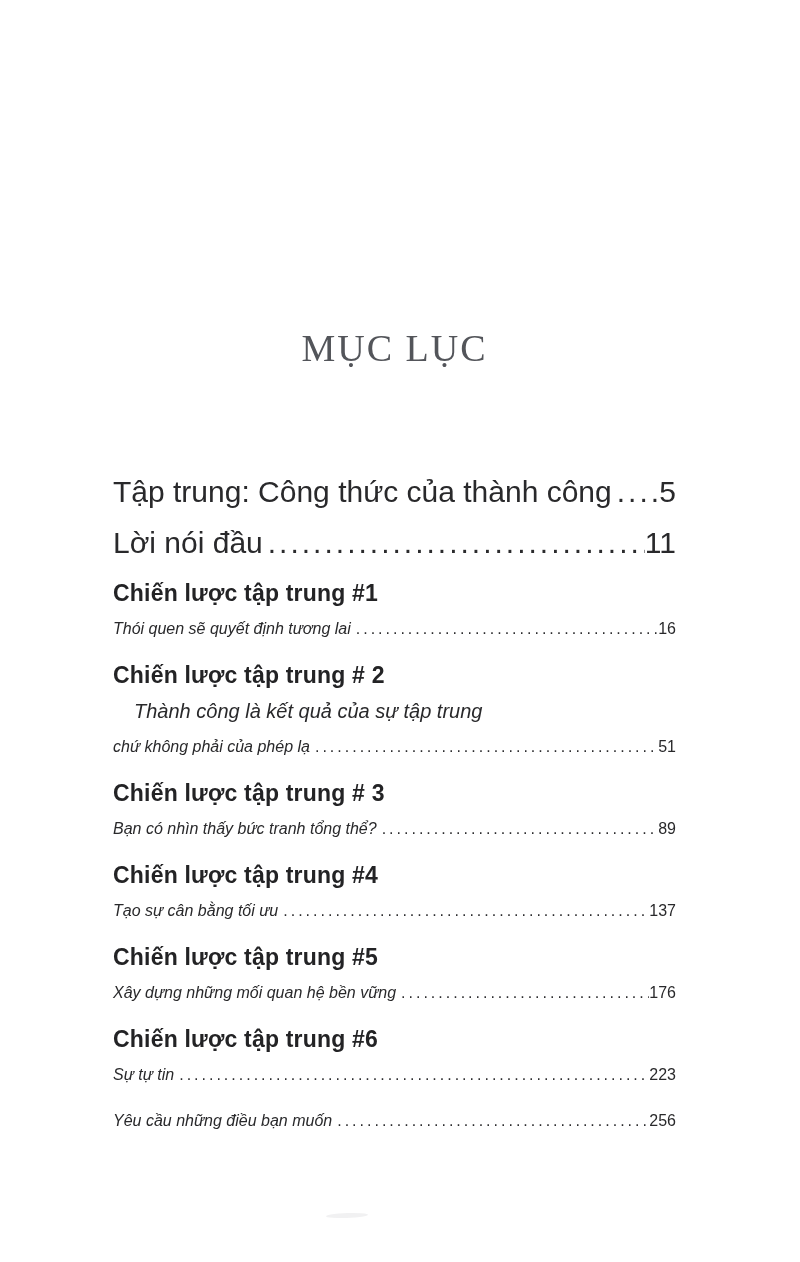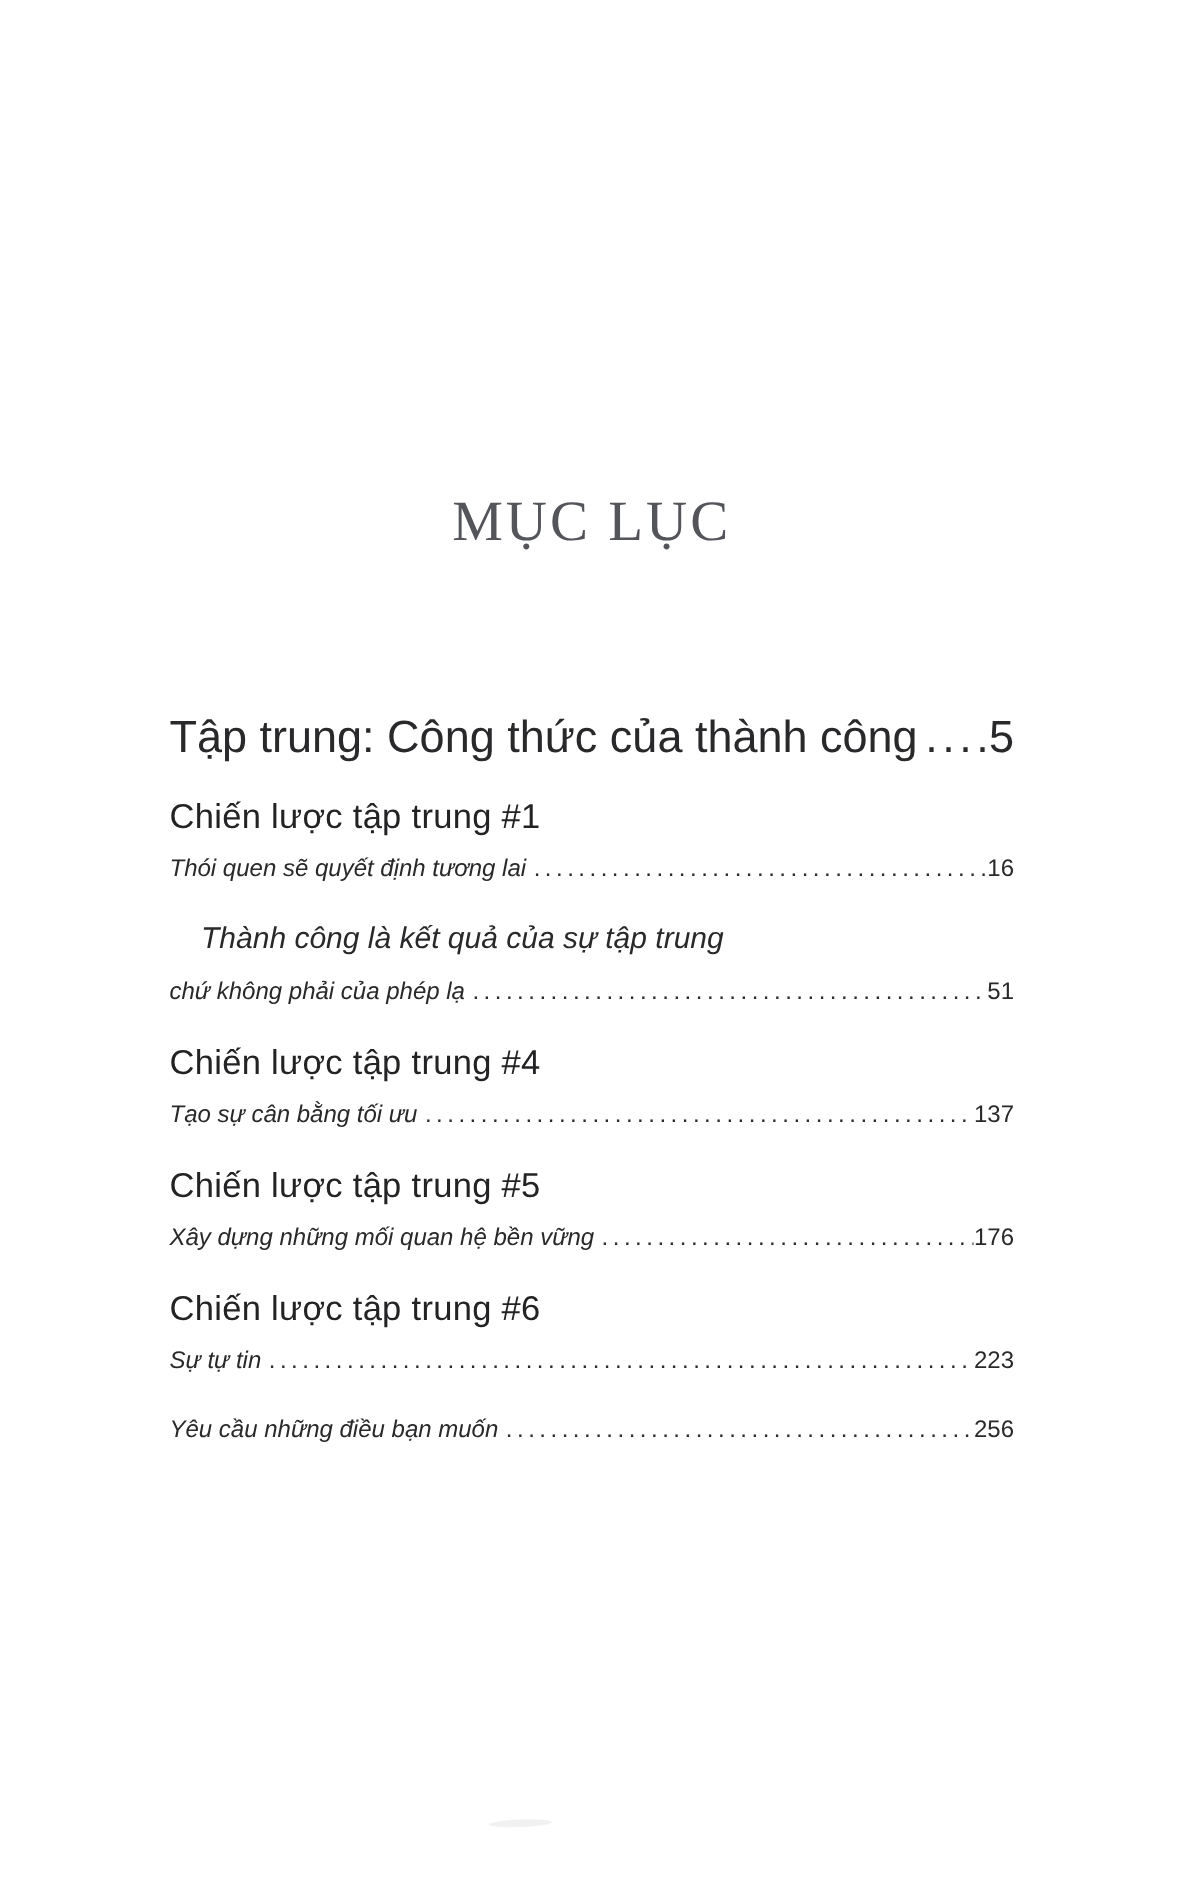--- a/index.html
+++ b/index.html
@@ -39,21 +39,21 @@
     line-height: 34px;
     margin-bottom: 17px;
   }
   .plain-row.last-plain {
     margin-bottom: 15px;
   }
   .chapter {
     margin-bottom: 10px;
   }
   .chapter-heading {
-    font-weight: 400;
+    font-weight: 700;
     font-size: 23px;
     line-height: 36px;
     color: #232325;
     letter-spacing: 0.2px;
   }
   .sub-row {
     font-size: 16px;
     line-height: 36px;
     font-style: italic;
   }
@@ -106,39 +106,53 @@
   <div class="doc-title">MỤC LỤC</div>
 
   <div class="toc">
 
     <div class="row plain-row">
       <span class="entry-text">Tập trung: Công thức của thành công</span>
       <span class="dots"></span>
       <span class="page-num">5</span>
     </div>
 
+    <div class="row plain-row last-plain">
+      <span class="entry-text">Lời nói đầu</span>
+      <span class="dots"></span>
+      <span class="page-num">11</span>
+    </div>
 
     <div class="chapter">
       <div class="chapter-heading">Chiến lược tập trung #1</div>
       <div class="row sub-row">
         <span class="entry-text">Thói quen sẽ quyết định tương lai</span>
         <span class="dots"></span>
         <span class="page-num">16</span>
       </div>
     </div>
 
     <div class="chapter">
+      <div class="chapter-heading">Chiến lược tập trung # 2</div>
       <div class="sub-line">Thành công là kết quả của sự tập trung</div>
       <div class="row sub-row">
         <span class="entry-text">chứ không phải của phép lạ</span>
         <span class="dots"></span>
         <span class="page-num">51</span>
       </div>
     </div>
 
+    <div class="chapter">
+      <div class="chapter-heading">Chiến lược tập trung # 3</div>
+      <div class="row sub-row">
+        <span class="entry-text">Bạn có nhìn thấy bức tranh tổng thể?</span>
+        <span class="dots"></span>
+        <span class="page-num">89</span>
+      </div>
+    </div>
 
     <div class="chapter">
       <div class="chapter-heading">Chiến lược tập trung #4</div>
       <div class="row sub-row">
         <span class="entry-text">Tạo sự cân bằng tối ưu</span>
         <span class="dots"></span>
         <span class="page-num">137</span>
       </div>
     </div>
 

